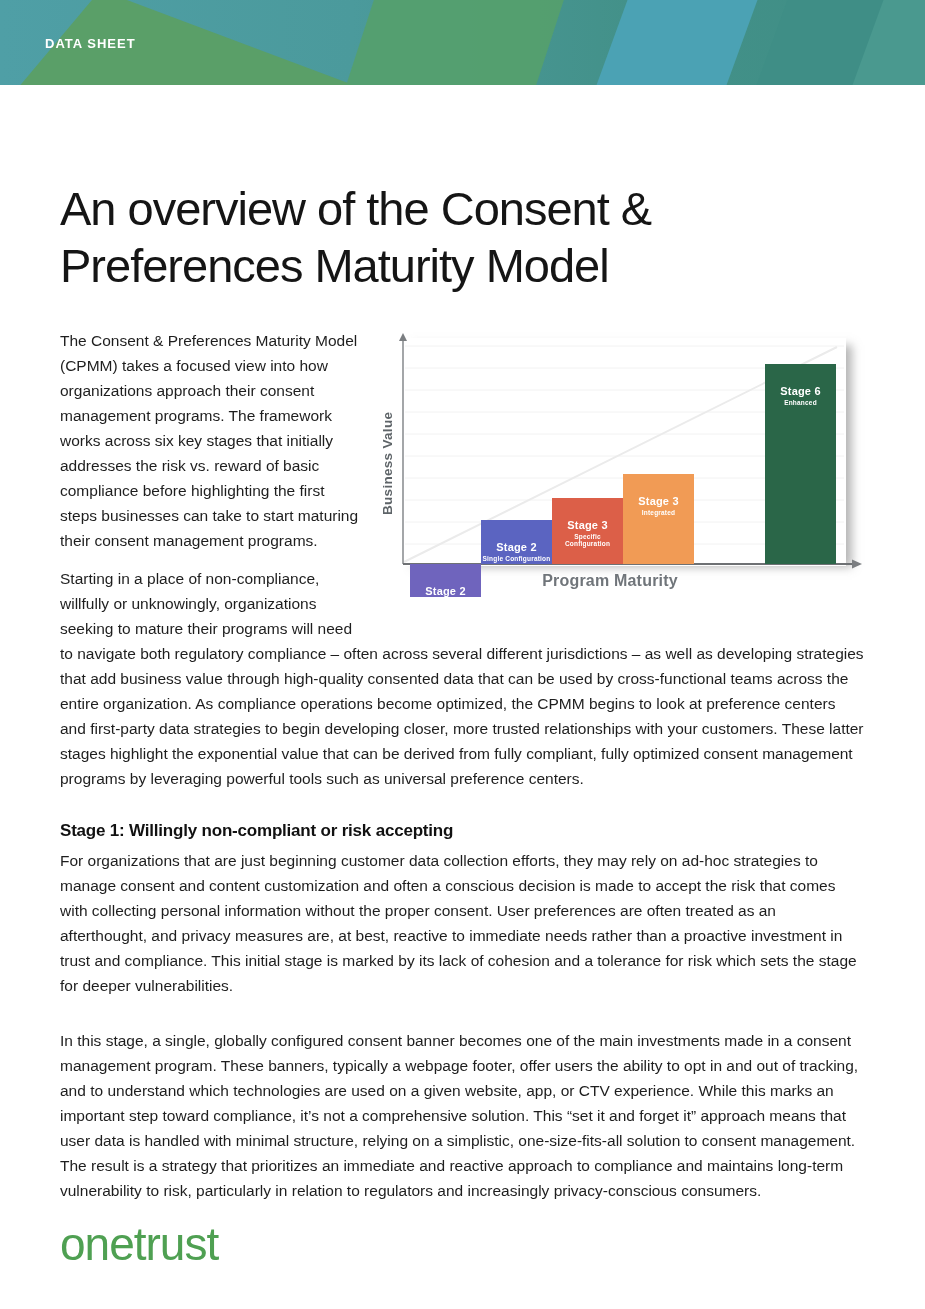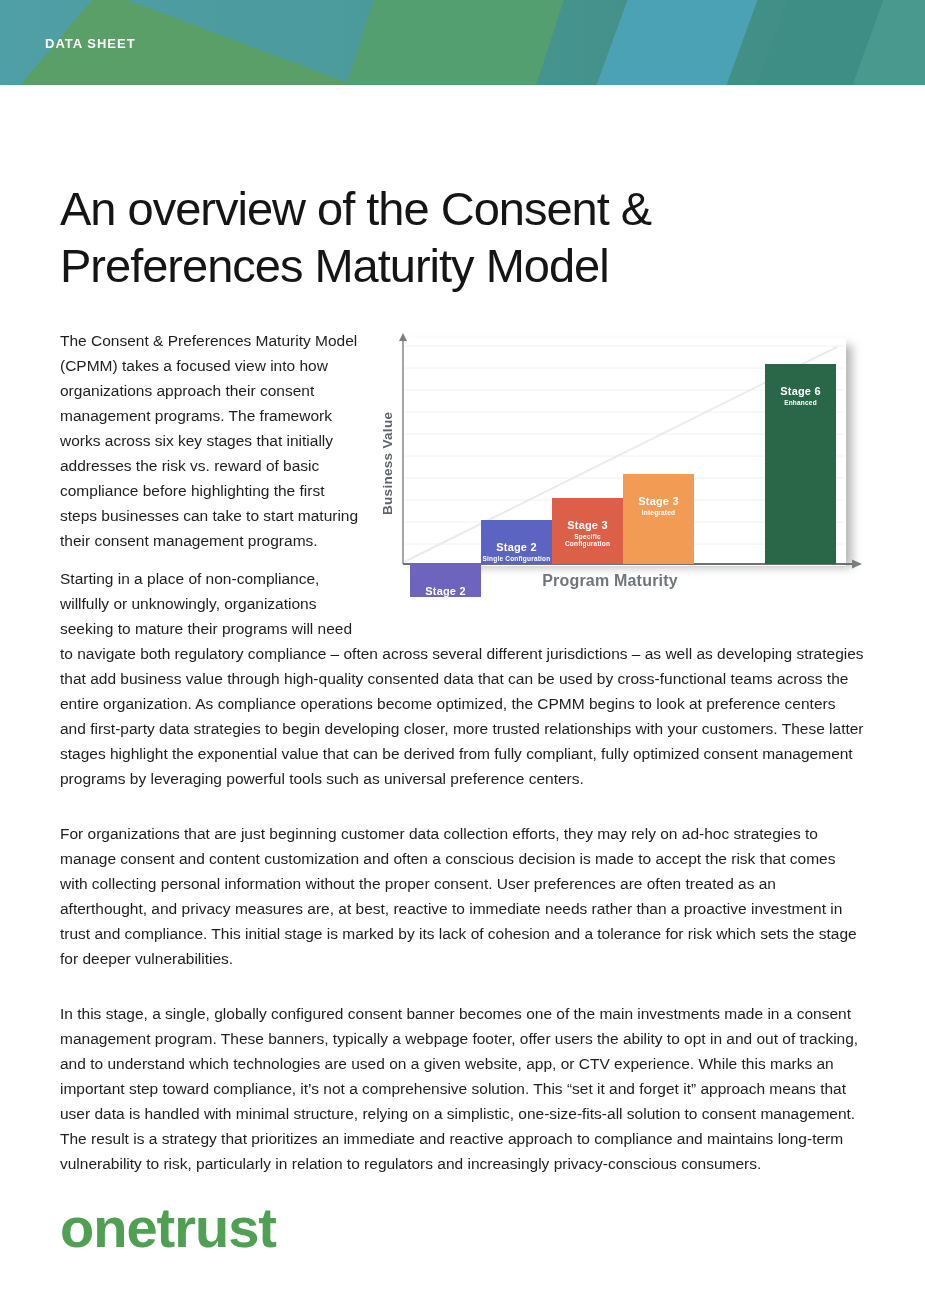--- a/index.html
+++ b/index.html
@@ -45,21 +45,21 @@
             display: flex; align-items: center; justify-content: center;
             font-size: 13.5px; font-weight: 600; color: #5e6468; letter-spacing: .3px; }
   .xlabel { position: absolute; left: 131px; top: 240px; width: 200px; text-align: center;
             font-size: 16px; font-weight: 600; color: #70757a; letter-spacing: .2px; }
   #bars { position: absolute; left: 0; top: 0; width: 486px; height: 272px; }
   .bar { position: absolute; text-align: center; color: #fff; overflow: hidden; }
   .bar-title { font-size: 11px; font-weight: 700; margin-top: 21px; letter-spacing: .2px; }
   .bar-sub { font-size: 6.5px; font-weight: 600; margin-top: 2px; letter-spacing: .2px; }
 
   
-  .logo { margin-top: 24px; font-size: 56px; font-weight: 700; letter-spacing: -1px; line-height: 1; }
+  .logo { margin-top: 18px; font-size: 46px; font-weight: 400; letter-spacing: -1px; line-height: 1; }
 </style>
 </head>
 <body>
 
 <div class="page">
 
   <header class="banner">
     <div class="shape sh-green-tri"></div>
     <div class="shape sh-green-band"></div>
     <div class="shape sh-blue-band"></div>
@@ -123,20 +123,21 @@
           </div>
         <div class="ylabel">Business Value</div>
         <div class="xlabel">Program Maturity</div>
       </figure>
 
       <p class="body-p">The Consent &amp; Preferences Maturity Model (CPMM) takes a focused view into how organizations approach their consent management programs. The framework works across six key stages that initially addresses the risk vs. reward of basic compliance before highlighting the first steps businesses can take to start maturing their consent management programs.</p>
       <p class="body-p">Starting in a place of non-compliance, willfully or unknowingly, organizations seeking to mature their programs will need to navigate both regulatory compliance – often across several different jurisdictions – as well as developing strategies that add business value through high-quality consented data that can be used by cross-functional teams across the entire organization. As compliance operations become optimized, the CPMM begins to look at preference centers and first-party data strategies to begin developing closer, more trusted relationships with your customers. These latter stages highlight the exponential value that can be derived from fully compliant, fully optimized consent management programs by leveraging powerful tools such as universal preference centers.</p>
     </div>
 
     <section class="section">
+      <h2>Stage 1: Willingly non-compliant or risk accepting</h2>
       <p class="body-p">For organizations that are just beginning customer data collection efforts, they may rely on ad-hoc strategies to manage consent and content customization and often a conscious decision is made to accept the risk that comes with collecting personal information without the proper consent. User preferences are often treated as an afterthought, and privacy measures are, at best, reactive to immediate needs rather than a proactive investment in trust and compliance. This initial stage is marked by its lack of cohesion and a tolerance for risk which sets the stage for deeper vulnerabilities.</p>
     </section>
 
     <section class="section">
       <p class="body-p">In this stage, a single, globally configured consent banner becomes one of the main investments made in a consent management program. These banners, typically a webpage footer, offer users the ability to opt in and out of tracking, and to understand which technologies are used on a given website, app, or CTV experience. While this marks an important step toward compliance, it’s not a comprehensive solution. This “set it and forget it” approach means that user data is handled with minimal structure, relying on a simplistic, one-size-fits-all solution to consent management. The result is a strategy that prioritizes an immediate and reactive approach to compliance and maintains long-term vulnerability to risk, particularly in relation to regulators and increasingly privacy-conscious consumers.</p>
     </section>
 
     <div class="logo" style="color: rgb(79, 160, 82);">onetrust</div>
 
   </main>

